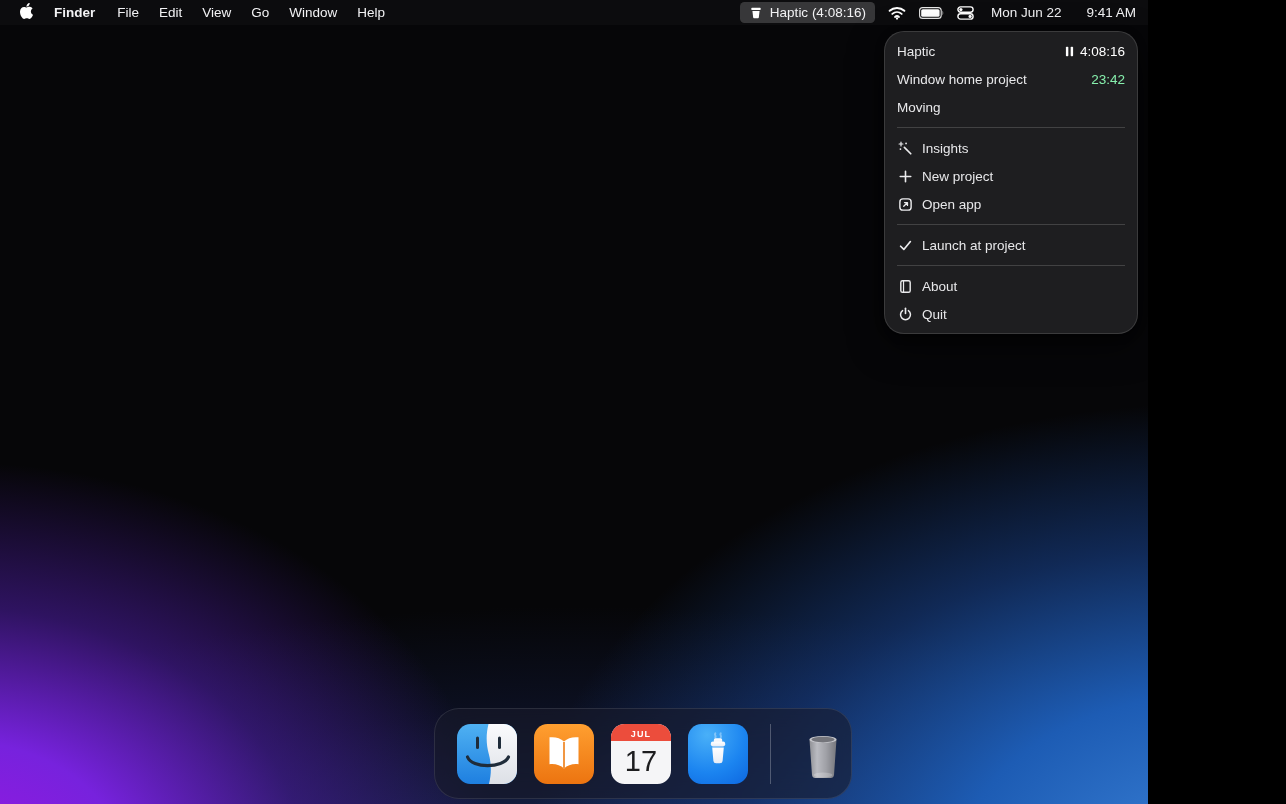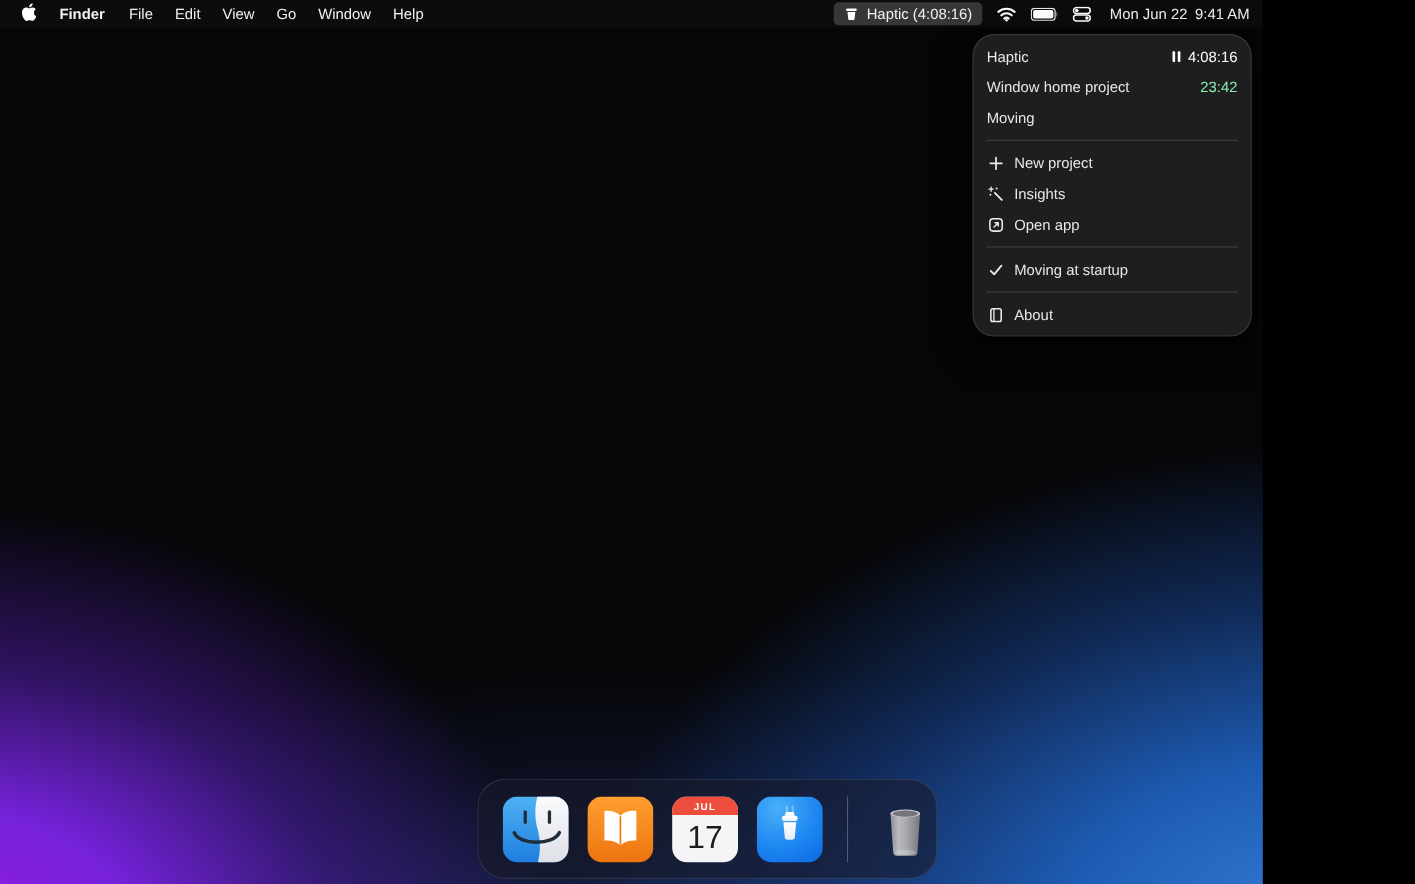--- a/index.html
+++ b/index.html
@@ -25,21 +25,21 @@
   }
   .menubar-left { display:flex; align-items:center; height:100%; }
   .mb-item { padding:0 10px; display:flex; align-items:center; height:100%; cursor:default; }
   .mb-apple { padding:0 9px 0 20px; }
   .mb-appname { font-weight:700; padding:0 12px; }
   .menubar-right { display:flex; align-items:center; height:100%; padding-right:12px; gap:13px; }
   .status-haptic {
     display:flex; align-items:center; gap:7px; height:21px; padding:0 9px;
     background:rgba(255,255,255,0.18); border-radius:4.5px;
   }
-  .mb-clock { display:flex; gap:7px; padding-left:4px; }
+  .mb-clock { display:flex; gap:25px; padding-left:4px; }
   .mb-ico { display:flex; align-items:center; }
 
   
   .haptic-menu {
     position:absolute; left:884px; top:31px; width:254px;
     background:rgba(31,31,33,0.97);
     border:1px solid rgba(255,255,255,0.13);
     border-radius:20px;
     box-shadow:0 12px 34px rgba(0,0,0,0.55), 0 2px 8px rgba(0,0,0,0.4);
     padding:5px 0;
@@ -155,71 +155,80 @@
     <div class="hm-row">
       <span>Moving</span>
       <span class="hm-time idle"></span>
     </div>
 
     <div class="hm-divider"></div>
 
     <div class="hm-row">
       <span class="hm-ico">
         <svg viewBox="0 0 16 16" width="15" height="15">
-            <path d="M8 2.4 V13.6 M2.4 8 H13.6" stroke="#ececee" stroke-width="1.7" stroke-linecap="round"></path>
-          </svg>
-      </span>
-      <span>New project</span>
-    </div>
-
-    <div class="hm-row">
-      <span class="hm-ico">
-        <svg viewBox="0 0 16 16" width="15" height="15">
             <path d="M6.8 6.8 L13.6 13.6" stroke="#ececee" stroke-width="1.8" stroke-linecap="round"></path>
             <path d="M3.2 1.2 V5.2 M1.2 3.2 H5.2" stroke="#ececee" stroke-width="1.3" stroke-linecap="round"></path>
             <circle cx="8.6" cy="2.6" r="0.95" fill="#ececee"></circle>
             <circle cx="2.6" cy="8.6" r="0.95" fill="#ececee"></circle>
           </svg>
       </span>
       <span>Insights</span>
     </div>
 
     <div class="hm-row">
       <span class="hm-ico">
         <svg viewBox="0 0 16 16" width="15" height="15">
+            <path d="M8 2.4 V13.6 M2.4 8 H13.6" stroke="#ececee" stroke-width="1.7" stroke-linecap="round"></path>
+          </svg>
+      </span>
+      <span>New project</span>
+    </div>
+
+    <div class="hm-row">
+      <span class="hm-ico">
+        <svg viewBox="0 0 16 16" width="15" height="15">
             <rect x="2" y="2" width="12" height="12" rx="3.2" fill="none" stroke="#ececee" stroke-width="1.5"></rect>
             <path d="M6.1 9.9 L9.9 6.1 M7 5.9 H10.1 V9" fill="none" stroke="#ececee" stroke-width="1.4" stroke-linecap="round" stroke-linejoin="round"></path>
           </svg>
       </span>
       <span>Open app</span>
     </div>
 
     <div class="hm-divider"></div>
 
     <div class="hm-row">
       <span class="hm-ico">
         <svg viewBox="0 0 16 16" width="15" height="15">
             <path d="M2.8 8.8 L6.2 12.2 L13.2 3.8" fill="none" stroke="#ececee" stroke-width="1.8" stroke-linecap="round" stroke-linejoin="round"></path>
           </svg>
       </span>
-      <span>Moving at startup</span>
+      <span>Launch at project</span>
     </div>
 
     <div class="hm-divider"></div>
 
     <div class="hm-row">
       <span class="hm-ico">
         <svg viewBox="0 0 16 16" width="15" height="15">
             <rect x="3" y="1.8" width="10" height="12.4" rx="1.8" fill="none" stroke="#ececee" stroke-width="1.5"></rect>
             <path d="M5.9 1.8 V14.2" stroke="#ececee" stroke-width="1.3"></path>
           </svg>
       </span>
       <span>About</span>
     </div>
 
+    <div class="hm-row">
+      <span class="hm-ico">
+        <svg viewBox="0 0 16 16" width="15" height="15">
+            <path d="M8 1.4 V7" stroke="#ececee" stroke-width="1.7" stroke-linecap="round"></path>
+            <path d="M4.9 3.9 a5.3 5.3 0 1 0 6.2 0" fill="none" stroke="#ececee" stroke-width="1.6" stroke-linecap="round"></path>
+          </svg>
+      </span>
+      <span>Quit</span>
+    </div>
 
   </div>
 
   <div class="dock">
 
     <div class="dock-item">
       <svg viewBox="0 0 60 60" width="60" height="60">
         <defs>
           <linearGradient id="finL" x1="0" y1="0" x2="0" y2="1">
               <stop offset="0" stop-color="#4fb1f2"></stop>

